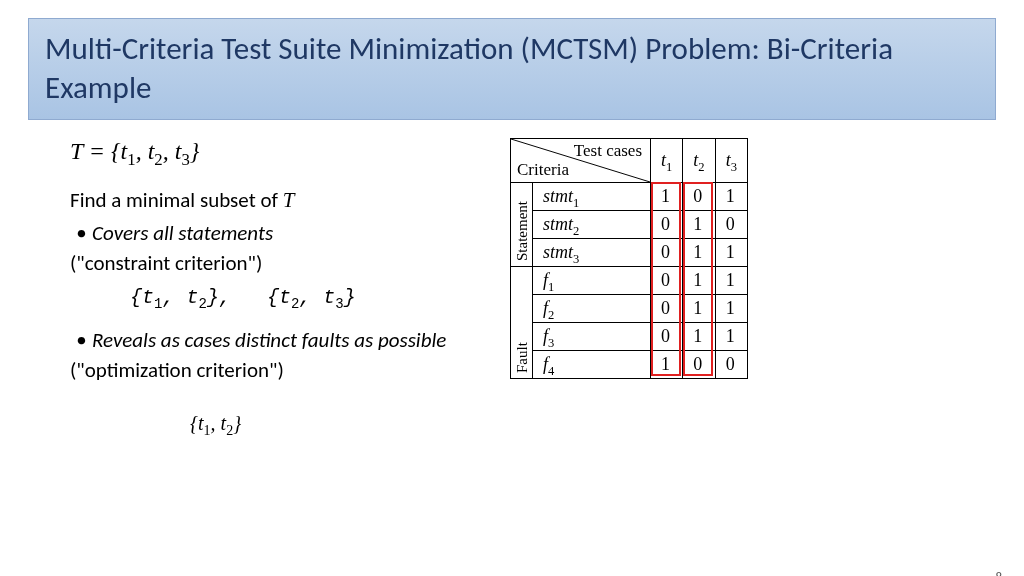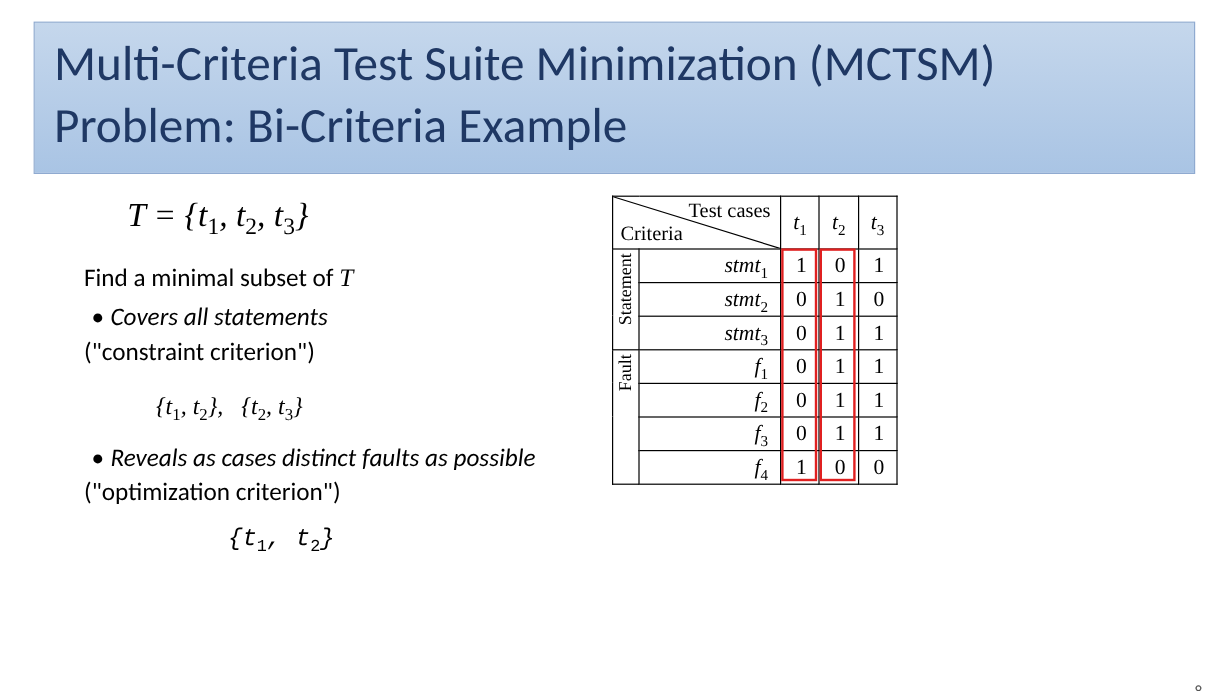--- a/index.html
+++ b/index.html
@@ -5,47 +5,47 @@
   * { box-sizing: border-box; margin: 0; padding: 0; }
   html, body { width: 1024px; height: 576px; font-family: Calibri, Arial, sans-serif; background: #fff; color: #000; }
   .slide { position: relative; width: 1024px; height: 576px; }
   .title-bar {
     margin: 18px 28px 0 28px;
     background: linear-gradient(#c5d7ec, #a9c4e4);
     border: 1px solid #8faad0;
     padding: 10px 16px 12px 16px;
   }
   .title-bar h1 {
-    font-size: 41px;
+    font-size: 31px;
     font-weight: 400;
     color: #1f3864;
     line-height: 1.25;
   }
   .body { display: flex; padding: 14px 40px 0 70px; gap: 30px; }
   .left { flex: 0 0 400px; font-size: 21px; line-height: 1.4; }
   .math { font-family: "Cambria Math", "Times New Roman", serif; font-style: italic; }
   sub { font-size: 0.7em; font-style: normal; vertical-align: sub; line-height: 0; }
-  .row-eq { margin-bottom: 18px; font-size: 28px; margin-left: 36px; }
+  .row-eq { margin-bottom: 18px; font-size: 24px; }
   .find { margin-bottom: 4px; }
   .bullet { padding-left: 22px; position: relative; font-style: italic; }
   .bullet::before { content: "•"; position: absolute; left: 6px; }
   .paren { padding-left: 0; }
-  .sets { padding-left: 60px; margin-top: 16px; margin-bottom: 14px; font-size: 20px; }
-  .sets2 { padding-left: 120px; margin-top: 10px; font-size: 20px; font-family: Liberation Mono, monospace; }
+  .sets { padding-left: 60px; margin-top: 6px; margin-bottom: 14px; font-size: 20px; font-family: Liberation Mono, monospace; }
+  .sets2 { padding-left: 120px; margin-top: 24px; font-size: 20px; }
   .reveals { font-size: 21px; }
   .right { flex: 1; padding-top: 4px; }
   table.coverage {
     border-collapse: collapse;
     font-family: "Times New Roman", serif;
     font-size: 18px;
     margin-left: 10px;
   }
   table.coverage td, table.coverage th {
     border: 1px solid #000;
-    text-align: right;
+    text-align: left;
     padding: 3px 10px;
     font-weight: normal;
   }
   table.coverage .diag {
     width: 140px; height: 44px; position: relative; padding: 0;
   }
   table.coverage .diag svg { position: absolute; top:0; left:0; width:100%; height:100%; }
   table.coverage .diag .tc { position: absolute; top: 2px; right: 8px; font-size: 17px; }
   table.coverage .diag .cr { position: absolute; bottom: 2px; left: 6px; font-size: 17px; }
   .vhead {

